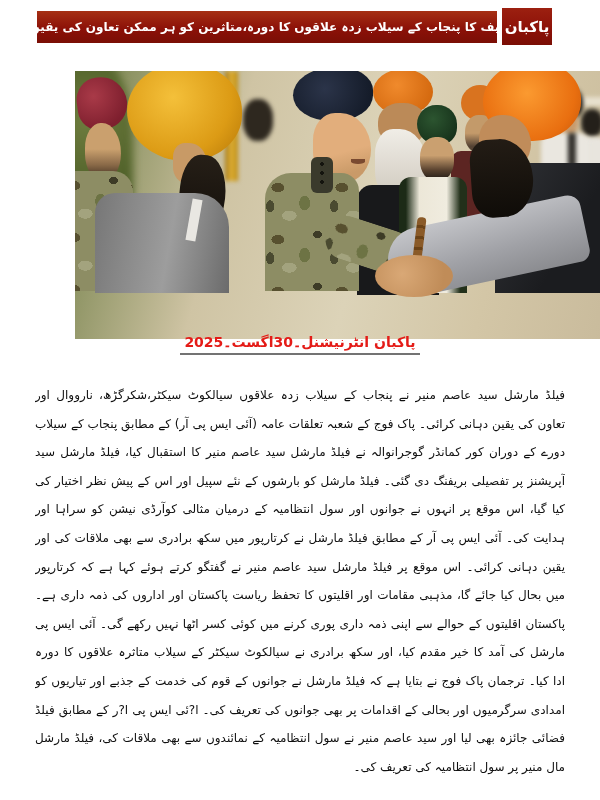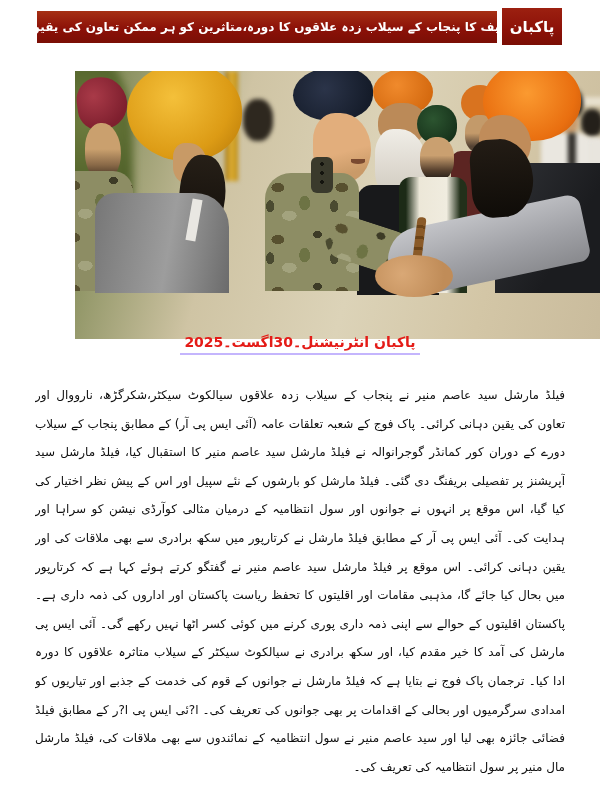--- a/index.html
+++ b/index.html
@@ -4,21 +4,21 @@
 <style>
   html,body{margin:0;padding:0;background:#ffffff;}
   body{width:600px;height:800px;font-family:"DejaVu Sans",sans-serif;}
   .page{position:relative;width:600px;height:800px;background:#fff;overflow:hidden;}
 
   
   .headline-bar{position:absolute;left:37px;top:11px;width:460px;height:32px;
     background:linear-gradient(180deg,#a63014 0%,#8c1108 55%,#7a0e05 100%);
     color:#fff;display:flex;align-items:center;justify-content:center;
     direction:rtl;font-size:12px;white-space:nowrap;overflow:hidden;font-weight:bold;}
-  .logo-box{position:absolute;left:502px;top:8px;width:60px;height:37px;
+  .logo-box{position:absolute;left:502px;top:8px;width:50px;height:37px;
     background:linear-gradient(180deg,#9c2010,#8c1108 60%,#7a0e05);
     color:#fff;display:flex;align-items:center;justify-content:center;
     font-weight:bold;font-size:15px;direction:rtl;}
 
   
   .photo{position:absolute;left:35px;top:55px;width:530px;height:268px;overflow:hidden;
     background:linear-gradient(105deg,#5d6b3a 0%,#8a9160 8%,#cfc4a4 30%,#dcd3b8 55%,#d3c6a6 78%,#c9bb9c 100%);}
   .photo *{position:absolute;}
   .blur1{filter:blur(2px);} .blur2{filter:blur(4px);}
   .camo{background-color:#8d8d64;
@@ -101,21 +101,21 @@
   .rs-cuff{left:318px;top:186px;width:26px;height:24px;border-radius:40%;background:#e9e7e3;}
 
   .stick{left:338px;top:146px;width:9px;height:76px;border-radius:4px;transform:rotate(7deg);
     background:repeating-linear-gradient(180deg,#8a5a28 0 8px,#6b4216 8px 11px);}
   .hands{left:300px;top:184px;width:78px;height:42px;border-radius:50%;
     background:radial-gradient(circle at 35% 45%,#d9a876,#c08c58 75%);}
 
   
   .caption{position:absolute;left:0;top:332px;width:600px;text-align:center;}
   .caption span{display:inline-block;color:#e41b17;font-size:14px;font-weight:bold;
-    direction:rtl;border-bottom:2px solid #c4b5fd;padding:0 4px 3px 4px;}
+    direction:rtl;border-bottom:2px solid #737373;padding:0 4px 3px 4px;}
 
   
   .article{position:absolute;left:35px;top:381px;width:530px;direction:rtl;color:#101010;}
   .line{height:28.6px;line-height:28.6px;font-size:12px;text-align:justify;
     text-align-last:justify;overflow:hidden;}
   .line:last-child{text-align-last:right;}
 </style>
 </head>
 <body>
 

